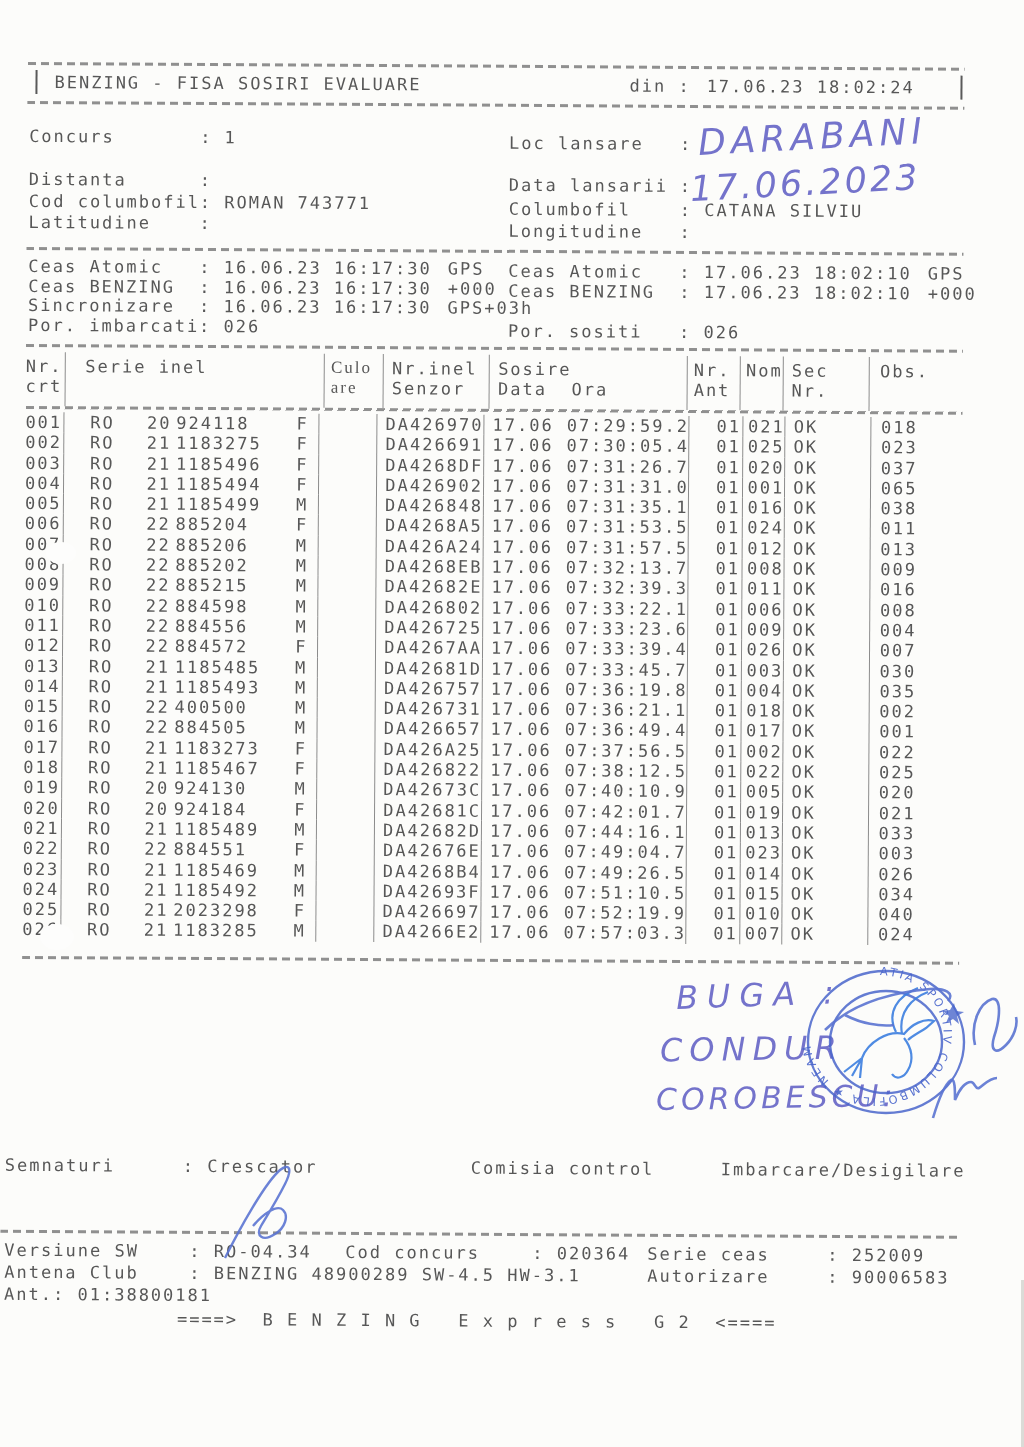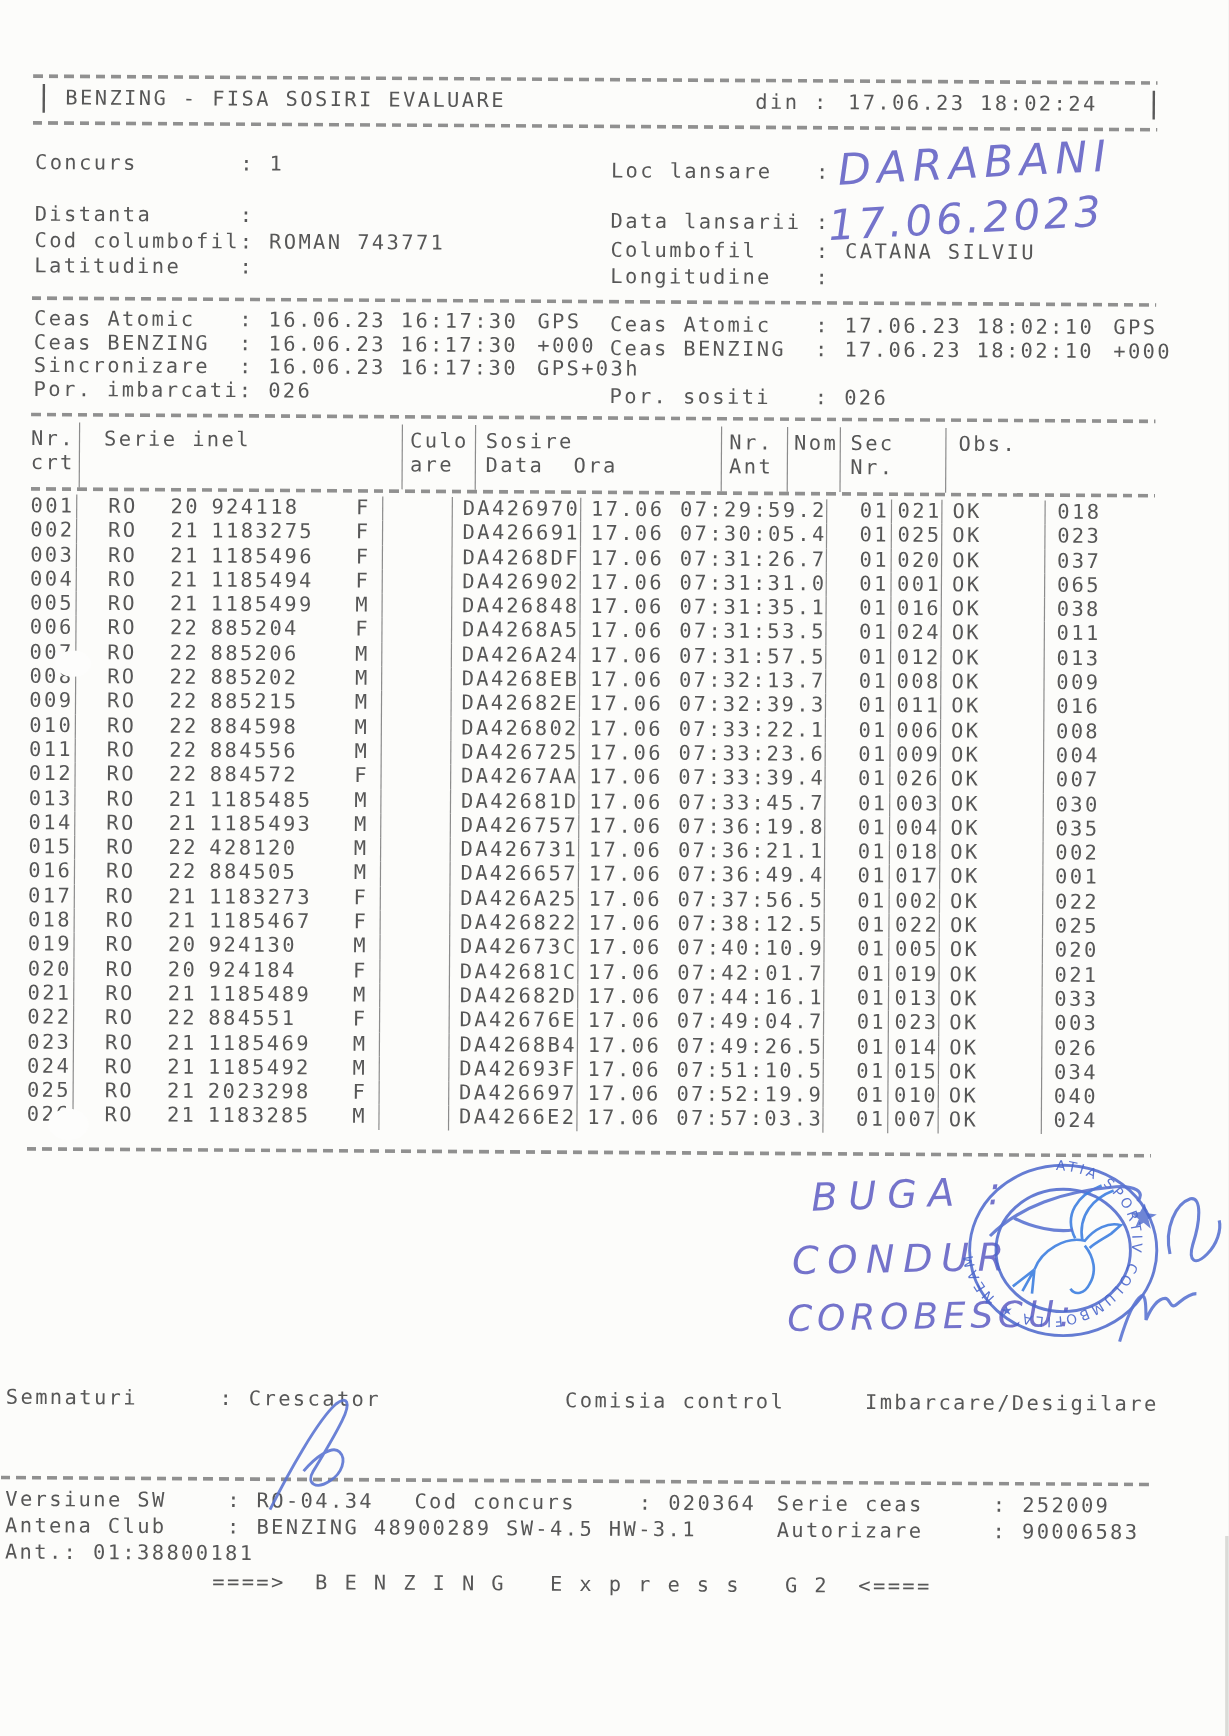--- a/index.html
+++ b/index.html
@@ -16,23 +16,23 @@
   
   .thead{position:absolute;left:28px;top:352px;width:937px;height:54px;display:flex;}
   .tbl{position:absolute;left:28px;top:412px;width:937px;}
   .trow{display:flex;height:20.3px;font-size:17px;letter-spacing:2px;white-space:pre;}
   .c,.hc{box-sizing:border-box;border-left:1.5px solid #8c8c8c;}
   .hc{font-size:17px;letter-spacing:2px;line-height:20px;padding-top:4px;white-space:pre;}
   .cn{width:40px;border-left:none;}
   .cserie{width:269px;}
   .c.cserie{display:flex;padding-left:26px;}
   .hc.cserie{padding-left:20px;}
-  .tara{width:52px;} .an{width:34px;text-align:left;} .inel{width:102px;text-align:left;}
+  .tara{width:52px;} .an{width:34px;text-align:center;} .inel{width:102px;text-align:left;}
   .sex{margin-left:auto;margin-right:10px;}
-  .cculo{width:61px;} .hc.cculo{padding-left:6px;}
+  .cculo{width:61px;font-family:Liberation Serif, serif;} .hc.cculo{padding-left:6px;}
   .csenzor{width:110px;} .c.csenzor,.hc.csenzor{padding-left:8px;}
   .csosire{width:205px;} .c.csosire,.hc.csosire{padding-left:8px;}
   .ora{margin-left:13px;}
   .cant{width:55px;} .c.cant{padding-left:27px;} .hc.cant{padding-left:6px;}
   .cnom{width:44px;} .c.cnom,.hc.cnom{padding-left:5px;}
   .csec{width:56px;} .c.csec,.hc.csec{padding-left:8px;}
   .cobs{width:97px;border-right:none;margin-left:32px;} .c.cobs,.hc.cobs{padding-left:10px;}
   
   .hand{position:absolute;color:#7473cb;font-family:"DejaVu Sans",sans-serif;
         font-style:italic;white-space:pre;}
@@ -77,20 +77,21 @@
 
     <div class="line" style="left:30px;top:315px"><span class="lbl w171">Por. imbarcati</span>: <span>026</span></div>
     <div class="line" style="left:510px;top:318px"><span class="lbl w171">Por. sositi</span>: <span>026</span></div>
 
     <div class="rule" style="top:344px"></div>
 
     <div class="thead">
       <div class="hc cn"><div>Nr.</div><div>crt</div></div>
       <div class="hc cserie"><div>Serie inel</div></div>
       <div class="hc cculo"><div>Culo</div><div>are</div></div>
+      <div class="hc csenzor"><div>Nr.inel</div><div>Senzor</div></div>
       <div class="hc csosire"><div>Sosire</div><div>Data  Ora</div></div>
       <div class="hc cant"><div>Nr.</div><div>Ant</div></div>
       <div class="hc cnom"><div>Nom</div></div>
       <div class="hc csec"><div>Sec</div><div>Nr.</div></div>
       <div class="hc cobs"><div>Obs.</div></div>
     </div>
     <div class="rule" style="top:406px"></div>
 
     <div class="tbl">
       <div class="trow">
@@ -242,21 +243,21 @@
           <div class="c cculo"></div>
           <div class="c csenzor">DA426757</div>
           <div class="c csosire"><span>17.06</span><span class="ora">07:36:19.8</span></div>
           <div class="c cant">01</div>
           <div class="c cnom">004</div>
           <div class="c csec">OK</div>
           <div class="c cobs">035</div>
         </div>
         <div class="trow">
           <div class="c cn">015</div>
-          <div class="c cserie"><span class="tara">RO</span><span class="an">22</span><span class="inel">428120</span><span class="sex">M</span></div>
+          <div class="c cserie"><span class="tara">RO</span><span class="an">22</span><span class="inel">400500</span><span class="sex">M</span></div>
           <div class="c cculo"></div>
           <div class="c csenzor">DA426731</div>
           <div class="c csosire"><span>17.06</span><span class="ora">07:36:21.1</span></div>
           <div class="c cant">01</div>
           <div class="c cnom">018</div>
           <div class="c csec">OK</div>
           <div class="c cobs">002</div>
         </div>
         <div class="trow">
           <div class="c cn">016</div>

